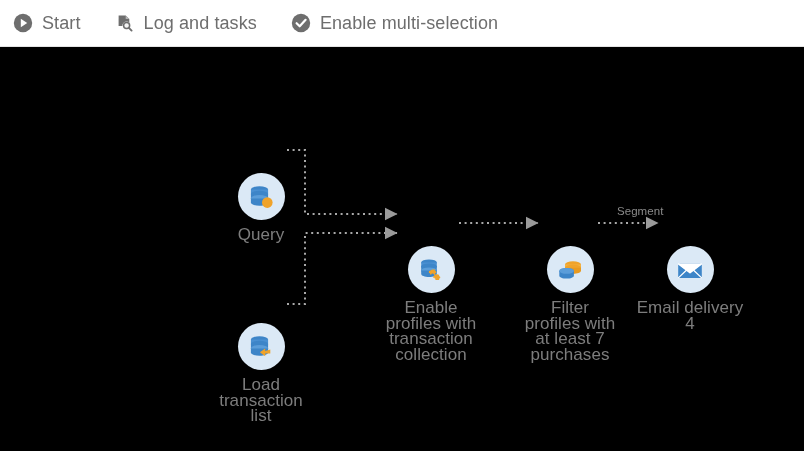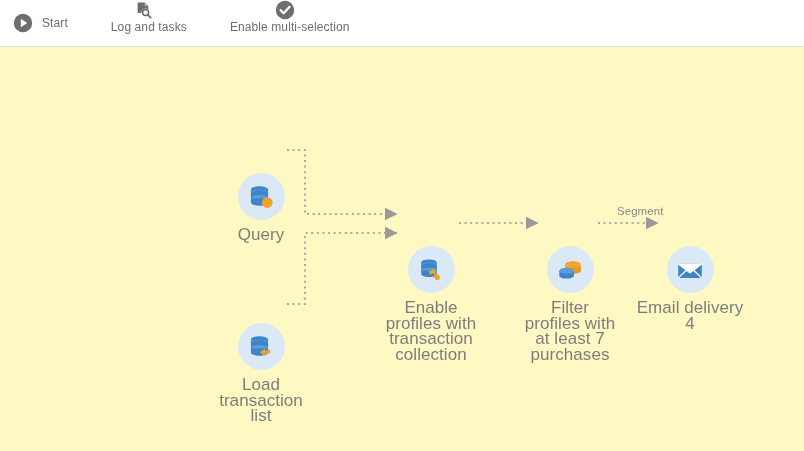--- a/index.html
+++ b/index.html
@@ -35,42 +35,42 @@
     box-sizing: border-box;
     padding-left: 13px;
   }
   .tb-item {
     display: flex;
     align-items: center;
     height: 46px;
     cursor: pointer;
     user-select: none;
   }
-  .tb-item + .tb-item { margin-left: 34px; flex-direction: column; }
+  .tb-item + .tb-item { margin-left: 34px; }
   .tb-icon {
     width: 20px;
     height: 20px;
     display: block;
     flex: 0 0 20px;
   }
   .tb-label {
     margin-left: 9px;
-    font-size: 12px;
+    font-size: 18px;
     color: #6e6e6e;
     letter-spacing: 0.1px;
     white-space: nowrap;
   }
 
   
   .canvas {
     position: absolute;
     left: 0; top: 47px;
     width: 804px;
     height: 404px;
-    background: #fef9c3;
+    background: #000000;
     overflow: hidden;
   }
   .wires {
     position: absolute;
     left: 0; top: 0;
     width: 804px;
     height: 404px;
     pointer-events: none;
   }
 

